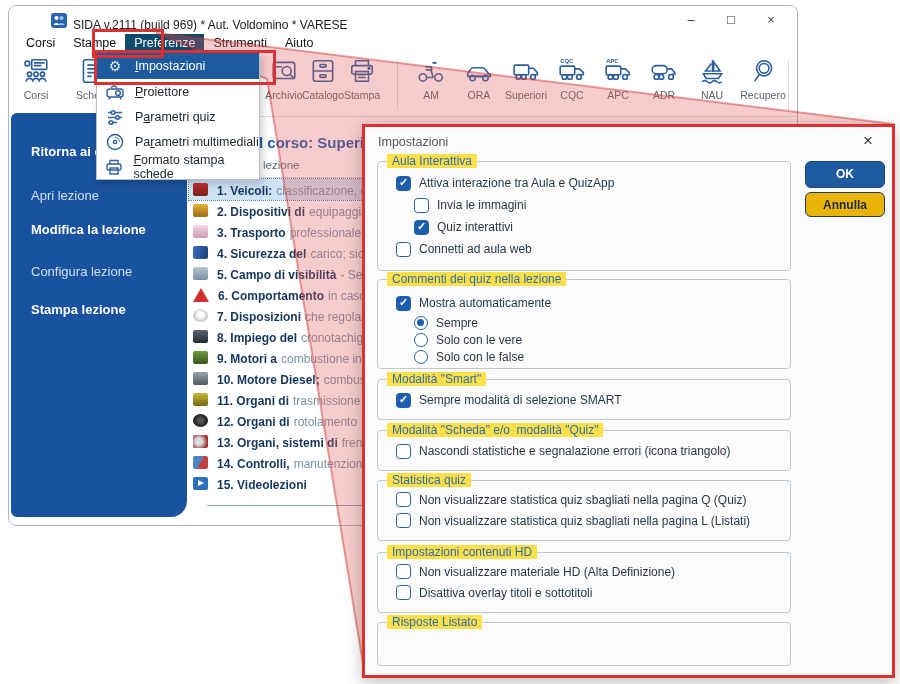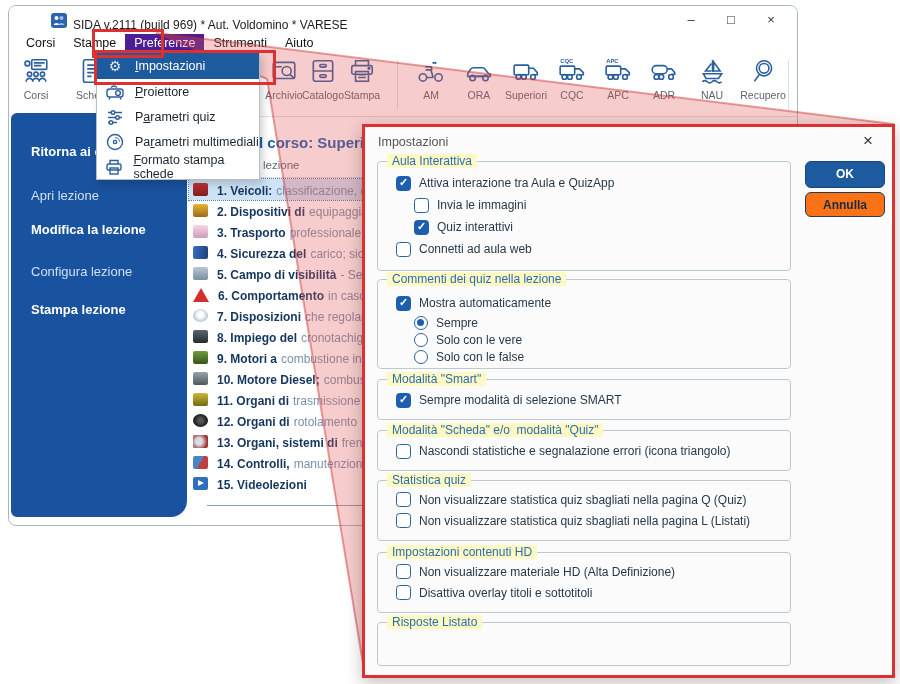--- a/index.html
+++ b/index.html
@@ -10,21 +10,21 @@
           border:1px solid #a9b7c5;border-radius:8px;overflow:hidden;z-index:1;}
   .titlebar{position:absolute;left:0;top:0;right:0;height:28px;background:#fff;}
   .applogo{position:absolute;left:42px;top:7px;width:16px;height:15px;}
   .apptitle{position:absolute;left:64px;top:12px;font-size:12px;color:#1b1b1b;white-space:nowrap;}
   .wctrl{position:absolute;top:3px;width:26px;height:22px;text-align:center;line-height:22px;
          font-size:13px;color:#333;cursor:default;}
   .wmin{left:669px}.wmax{left:709px}.wcls{left:749px}
   .menubar{position:absolute;left:0;top:28px;right:0;height:20px;display:flex;align-items:stretch;
            padding-left:8px;font-size:12.5px;color:#111;}
   .mbitem{padding:2px 9px 0 9px;}
-  .mbitem.active{background:#4c1d95;color:#fff;}
+  .mbitem.active{background:#0c4a6e;color:#fff;}
   .toolbar{position:absolute;left:0;top:48px;right:0;height:62px;background:#fff;border-bottom:1px solid #dde2e6;}
   .tbtn{position:absolute;top:4px;height:54px;display:flex;flex-direction:column;align-items:center;
         justify-content:flex-start;gap:1px;color:#2b5f9e;}
   .tbtn svg{flex:0 0 auto;}
   .tlabel{font-size:10.5px;color:#5a6470;white-space:nowrap;}
   .tsep{position:absolute;top:6px;width:1px;height:50px;background:#d9dee3;}
   
   .sidebar{position:absolute;left:2px;top:107px;width:176px;height:404px;background:#19529e;
            border-radius:6px 6px 16px 6px;}
   .sitem{position:absolute;left:20px;font-size:13px;color:#cfe0f4;white-space:nowrap;}
@@ -72,40 +72,40 @@
   
   .redbox{position:absolute;border:3px solid #dd3030;z-index:4;pointer-events:none;}
   .box1{left:92px;top:29px;width:66px;height:23px;}
   .box2{left:94px;top:50px;width:176px;height:29px;}
   
   #dialog{position:absolute;left:362px;top:124px;width:527px;height:548px;background:#fbfbfb;
           border:3px solid #dd3030;box-shadow:0 5px 16px rgba(0,0,0,.25);z-index:5;font-size:12px;color:#26384a;}
   .dtitle{position:absolute;left:13px;top:8px;font-size:12.5px;color:#555;}
   .dclose{position:absolute;right:14px;top:4px;font-size:17px;color:#333;width:20px;text-align:center;}
   .group{position:absolute;left:12px;width:414px;border:1px solid #bdc9d2;border-radius:4px;box-sizing:border-box;}
-  .legend{position:absolute;top:-8px;left:9px;background:#fef9c3;padding:0 5px;color:#2b6cb0;
+  .legend{position:absolute;top:-8px;left:9px;background:#fde047;padding:0 5px;color:#2b6cb0;
           font-size:12px;white-space:pre;}
   .drow{display:flex;align-items:center;gap:8px;height:22px;padding-left:18px;}
   .drow.lvl1{padding-left:36px;}
   .rrow{height:17px;}
   .cb{width:15px;height:15px;border:1.6px solid #2b5f9e;border-radius:3.5px;background:#fff;
       box-sizing:border-box;flex:0 0 auto;position:relative;}
   .cb.checked{background:#1d5fae;border-color:#1d5fae;}
   .cb.checked::after{content:"✓";position:absolute;left:2px;top:-1px;color:#fff;font-size:11px;font-weight:bold;}
   .radio{width:14px;height:14px;border:1.6px solid #2b5f9e;border-radius:50%;background:#fff;
          box-sizing:border-box;flex:0 0 auto;}
   .radio.selected::after{content:"";display:block;width:7px;height:7px;border-radius:50%;
          background:#1d5fae;margin:2px 0 0 2px;}
   .g1{top:34px;height:110px}.g2{top:152px;height:90px}.g3{top:252px;height:41px}
   .g4{top:303px;height:41px}.g5{top:353px;height:61px}.g6{top:425px;height:61px}.g7{top:495px;height:44px}
   .pt10{padding-top:10px}.pt12{padding-top:12px}.pt9{padding-top:9px}.pt8{padding-top:8px}
   .dbtn{position:absolute;left:440px;width:78px;height:25px;border-radius:6px;text-align:center;
         line-height:24px;font-size:12px;font-weight:bold;}
   .ok{top:34px;background:#1d5a9e;color:#fff;border:1px solid #16477f;}
-  .cancel{top:65px;background:#f97316;color:#1a2c44;border:1.5px solid #223a56;height:23px;}
+  .cancel{top:65px;background:#eab308;color:#1a2c44;border:1.5px solid #223a56;height:23px;}
 </style>
 </head>
 <body>
 
 <div id="canvas">
 
   <div id="window">
     <div class="titlebar">
       <span class="applogo">
         <svg width="16" height="15" viewBox="0 0 16 15">

